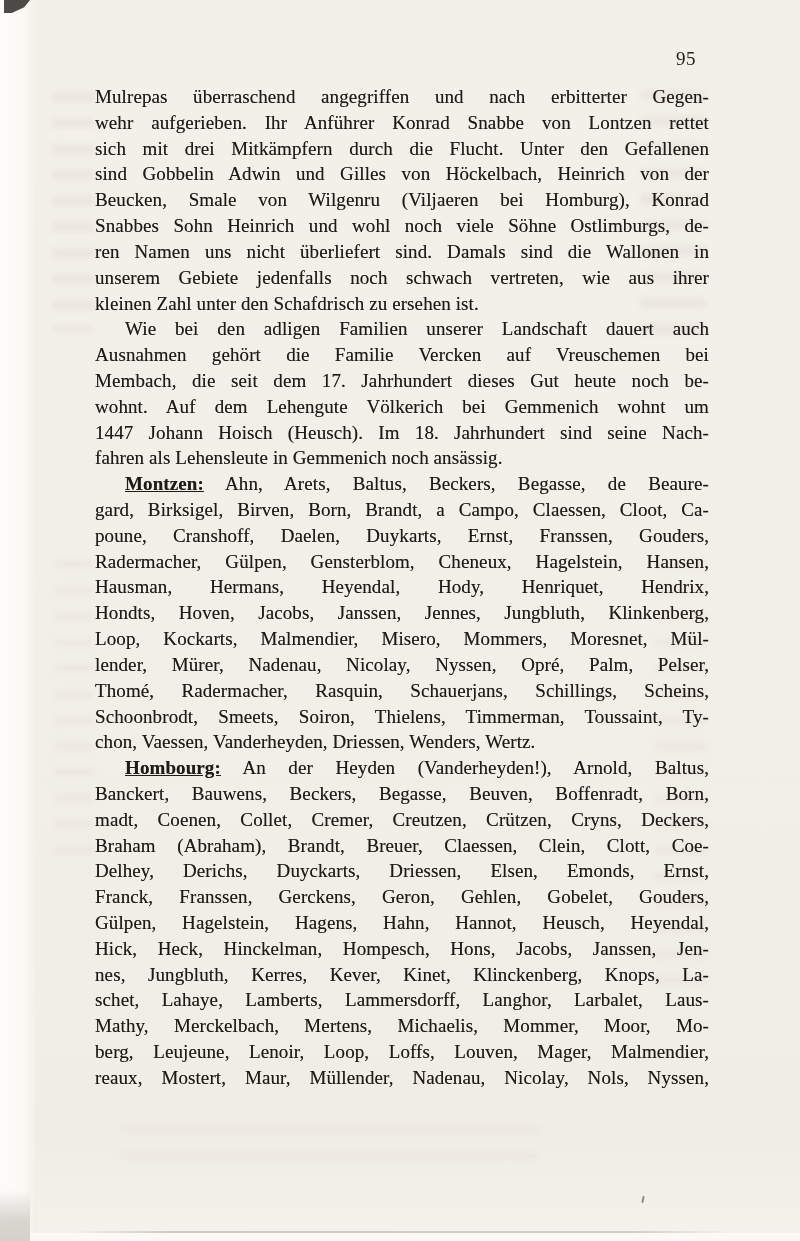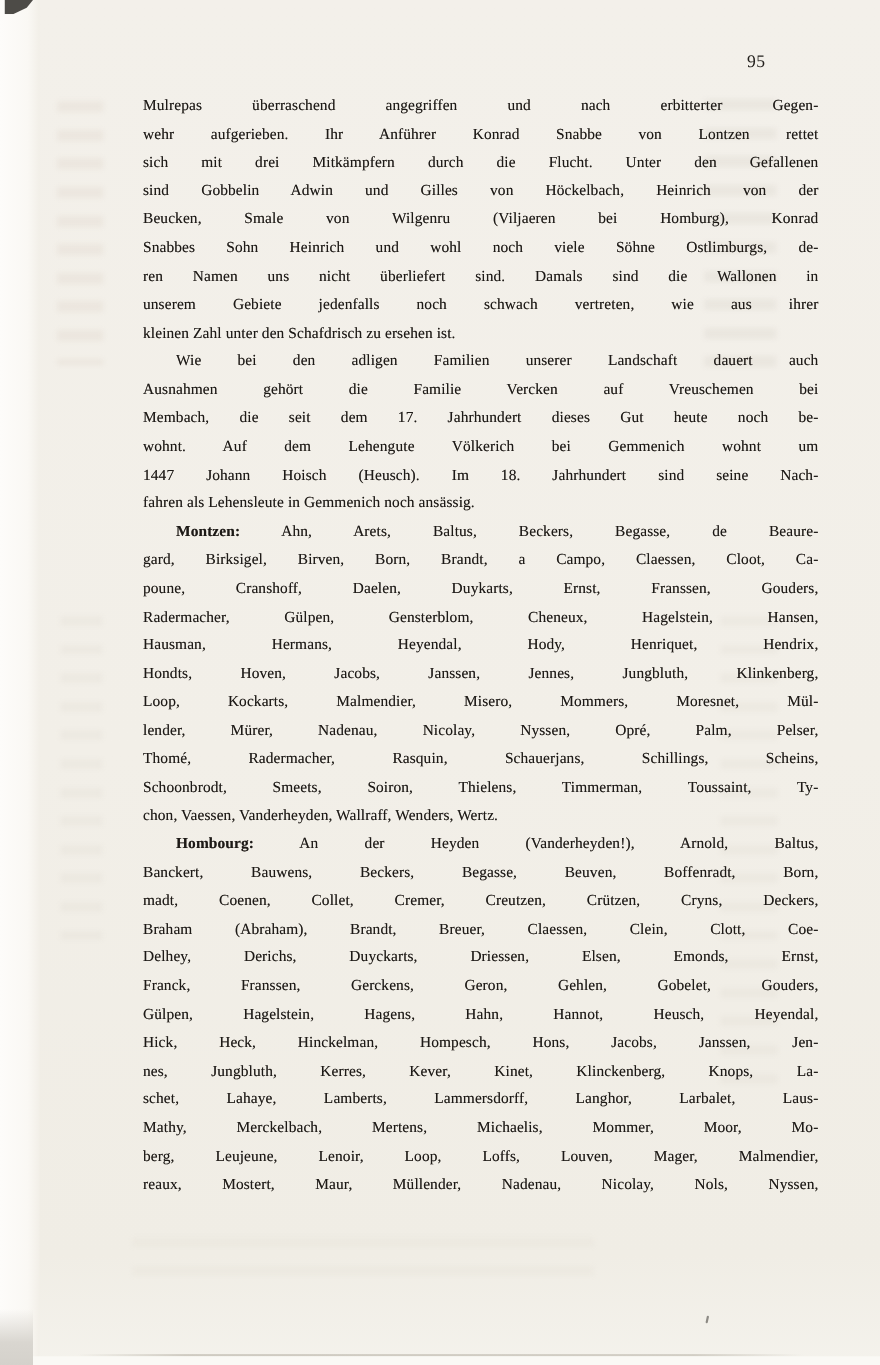--- a/index.html
+++ b/index.html
@@ -28,38 +28,37 @@
   .bottom-edge-line{
     position:absolute;left:70px;top:1231px;width:660px;height:2px;
     background:linear-gradient(90deg,rgba(190,185,175,0) 0%,rgba(176,170,158,.55) 15%,rgba(176,170,158,.5) 85%,rgba(190,185,175,0) 100%);
   }
   .bottom-paper{
     position:absolute;left:30px;top:1233px;width:770px;height:8px;
     background:#faf9f5;
   }
   .page-number{
     position:absolute;top:48px;right:104px;
-    font-size:16px;color:#23201d;letter-spacing:.5px;
+    font-size:19px;color:#23201d;letter-spacing:.5px;
   }
   .text-block{
     position:absolute;left:95px;top:84px;width:614px;
-    font-size:14px;line-height:25.82px;color:#1d1a17;
+    font-size:19px;line-height:25.82px;color:#1d1a17;
     letter-spacing:.1px;
     text-shadow:0 0 .5px rgba(35,28,22,.55);
-    margin-left:35px;
   }
   .para{margin:0;}
   .line{
     height:25.82px;white-space:normal;
     text-align:justify;
     -moz-text-align-last:justify;text-align-last:justify;
   }
   .line.endline{-moz-text-align-last:left;text-align-last:left;}
   .line.indent{text-indent:30px;}
-  .line b{font-weight:bold;}
+  .line b{font-weight:bold;text-decoration:underline;}
   
   .smudge{position:absolute;filter:blur(2.5px);pointer-events:none;}
   .sm1{left:52px;top:92px;width:42px;height:240px;opacity:.5;
        background:repeating-linear-gradient(180deg,rgba(196,176,160,.28) 0 10px,rgba(0,0,0,0) 10px 26px);}
   .sm2{left:640px;top:90px;width:66px;height:250px;opacity:.45;
        background:repeating-linear-gradient(180deg,rgba(185,178,166,.30) 0 10px,rgba(0,0,0,0) 10px 26px);}
   .sm3{left:55px;top:560px;width:38px;height:300px;opacity:.4;
        background:repeating-linear-gradient(180deg,rgba(190,182,168,.25) 0 9px,rgba(0,0,0,0) 9px 26px);}
   .sm4{left:655px;top:560px;width:52px;height:430px;opacity:.4;
        background:repeating-linear-gradient(180deg,rgba(190,182,168,.25) 0 9px,rgba(0,0,0,0) 9px 26px);}
@@ -109,21 +108,21 @@
         <div class="line indent"><b>Montzen:</b> Ahn, Arets, Baltus, Beckers, Begasse, de Beaure-</div>
         <div class="line">gard, Birksigel, Birven, Born, Brandt, a Campo, Claessen, Cloot, Ca-</div>
         <div class="line">poune, Cranshoff, Daelen, Duykarts, Ernst, Franssen, Gouders,</div>
         <div class="line">Radermacher, Gülpen, Gensterblom, Cheneux, Hagelstein, Hansen,</div>
         <div class="line">Hausman, Hermans, Heyendal, Hody, Henriquet, Hendrix,</div>
         <div class="line">Hondts, Hoven, Jacobs, Janssen, Jennes, Jungbluth, Klinkenberg,</div>
         <div class="line">Loop, Kockarts, Malmendier, Misero, Mommers, Moresnet, Mül-</div>
         <div class="line">lender, Mürer, Nadenau, Nicolay, Nyssen, Opré, Palm, Pelser,</div>
         <div class="line">Thomé, Radermacher, Rasquin, Schauerjans, Schillings, Scheins,</div>
         <div class="line">Schoonbrodt, Smeets, Soiron, Thielens, Timmerman, Toussaint, Ty-</div>
-        <div class="line endline">chon, Vaessen, Vanderheyden, Wallraff, Wenders, Wertz.</div>
+        <div class="line endline">chon, Vaessen, Vanderheyden, Driessen, Wenders, Wertz.</div>
       </div>
       <div class="para">
         <div class="line indent"><b>Hombourg:</b> An der Heyden (Vanderheyden!), Arnold, Baltus,</div>
         <div class="line">Banckert, Bauwens, Beckers, Begasse, Beuven, Boffenradt, Born,</div>
         <div class="line">madt, Coenen, Collet, Cremer, Creutzen, Crützen, Cryns, Deckers,</div>
         <div class="line">Braham (Abraham), Brandt, Breuer, Claessen, Clein, Clott, Coe-</div>
         <div class="line">Delhey, Derichs, Duyckarts, Driessen, Elsen, Emonds, Ernst,</div>
         <div class="line">Franck, Franssen, Gerckens, Geron, Gehlen, Gobelet, Gouders,</div>
         <div class="line">Gülpen, Hagelstein, Hagens, Hahn, Hannot, Heusch, Heyendal,</div>
         <div class="line">Hick, Heck, Hinckelman, Hompesch, Hons, Jacobs, Janssen, Jen-</div>

